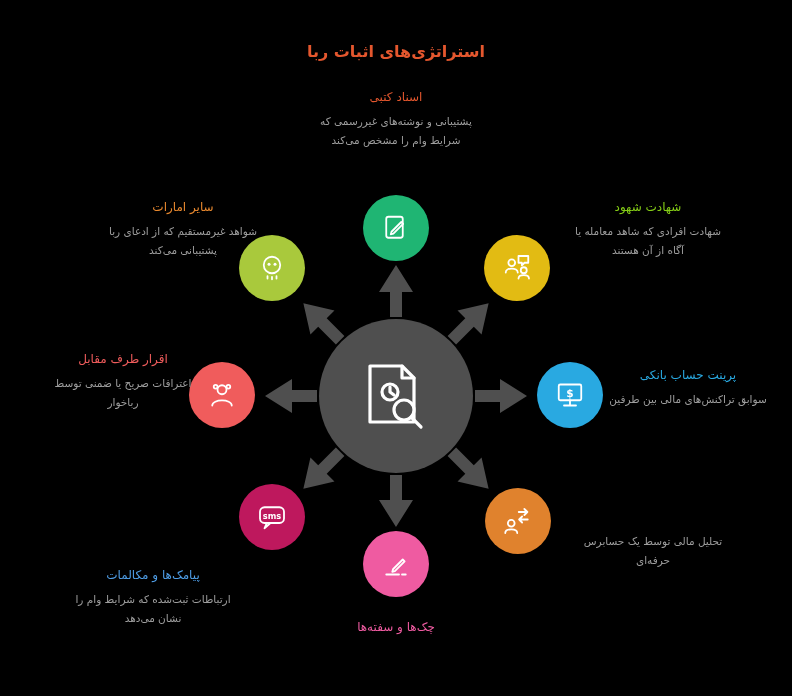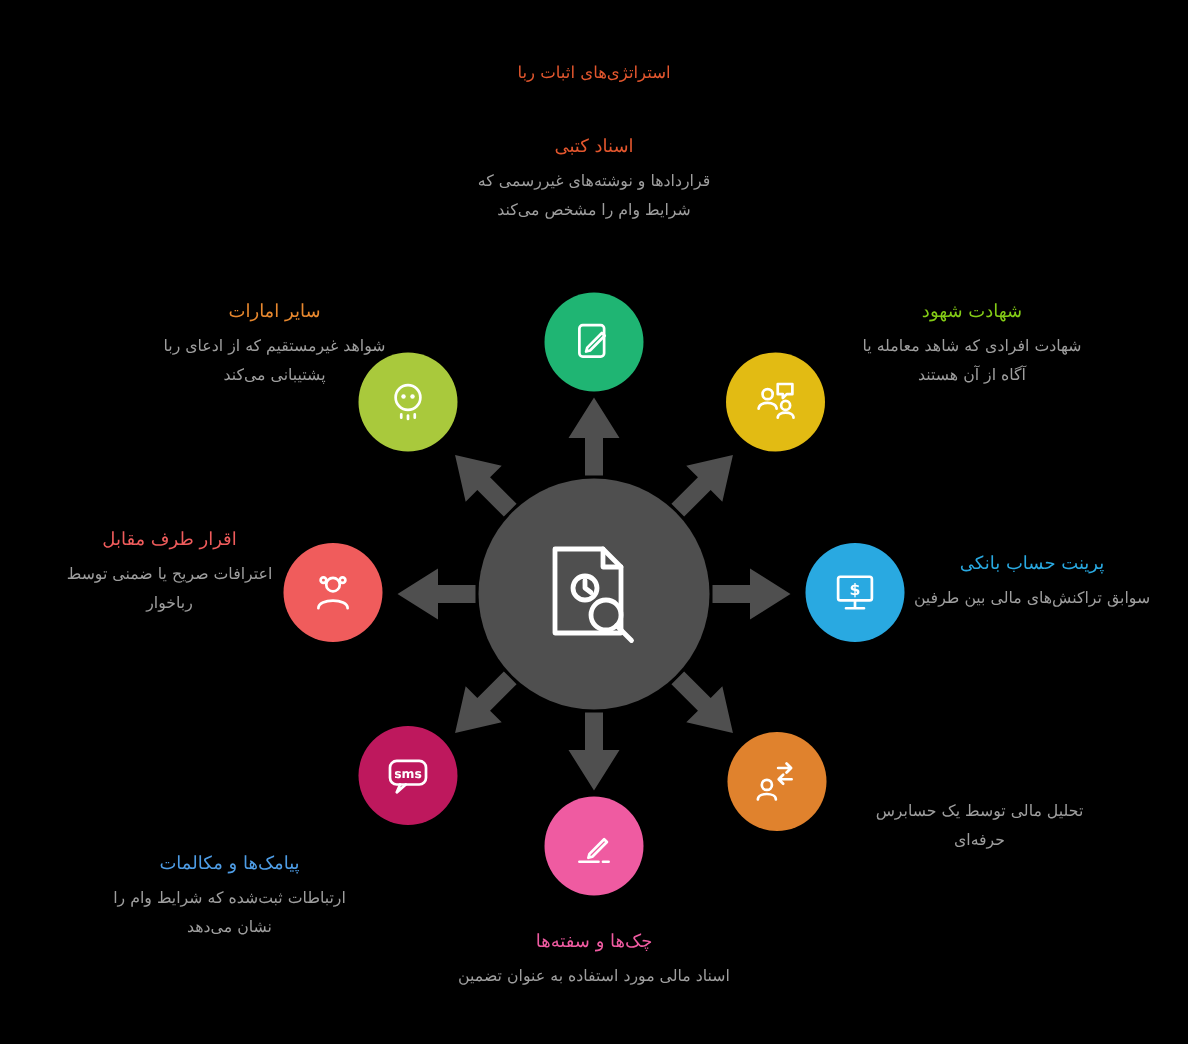--- a/index.html
+++ b/index.html
@@ -5,21 +5,21 @@
   * { margin:0; padding:0; box-sizing:border-box; }
   html,body { background:#000; }
   body {
     width:792px; height:696px; overflow:hidden;
     font-family:"DejaVu Sans", sans-serif;
   }
   .stage { position:relative; width:792px; height:696px; background:#000; }
 
   .title {
     position:absolute; top:42px; left:0; width:100%;
-    text-align:center; font-size:11px; font-weight:normal;
+    text-align:center; font-size:16px; font-weight:bold;
     direction:rtl; letter-spacing:.2px;
   }
 
   .hub-svg { position:absolute; top:0; left:0; }
 
   .circle {
     position:absolute; width:66px; height:66px; border-radius:50%;
     display:flex; align-items:center; justify-content:center;
   }
   .circle svg { display:block; }
@@ -38,21 +38,21 @@
   .c-left        { left:189px; top:362px; }
   .c-topleft     { left:239px; top:235px; }
 
   
   .t-top         { left:306px; top:90px;  width:180px; }
   .t-topright    { left:568px; top:200px; width:160px; }
   .t-right       { left:608px; top:368px; width:160px; }
   .t-bottomright { left:568px; top:532px; width:170px; }
   .t-bottom      { left:301px; top:620px; width:190px; }
   .t-bottomleft  { left:68px;  top:528px; width:170px;margin-top:40px; }
-  .t-left        { left:28px;  top:352px; width:170px;text-align:center; }
+  .t-left        { left:38px;  top:352px; width:170px;text-align:center; }
   .t-topleft     { left:98px;  top:200px; width:170px;text-align:center; }
 </style>
 </head>
 <body>
 
 <div class="stage" style="background: rgb(0, 0, 0);">
 
   <h1 class="title" style="color: rgb(228, 87, 46);">استراتژی‌های اثبات ربا</h1>
 
   <svg class="hub-svg" width="792" height="696" viewBox="0 0 792 696">
@@ -81,21 +81,21 @@
   </svg>
 
   <div class="circle c-top" style="background: rgb(31, 181, 115);">
     <svg width="36" height="36" viewBox="0 0 48 48" fill="none" stroke="#fff" stroke-width="2.4" stroke-linecap="round" stroke-linejoin="round">
       <rect x="11" y="9" width="22" height="28" rx="3"></rect>
       <path d="M18 29 L31 16 l2.5 2.5 L20.5 31.5 L17 32.5 z"></path>
     </svg>
   </div>
   <div class="textblock t-top">
     <div class="label" style="color: rgb(228, 87, 46);">اسناد کتبی</div>
-    <div class="desc" style="color: rgb(158, 158, 158);">قراردادها و نوشته‌های غیررسمی که شرایط وام را مشخص می‌کند</div>
+    <div class="desc" style="color: rgb(158, 158, 158);">پشتیبانی و نوشته‌های غیررسمی که شرایط وام را مشخص می‌کند</div>
   </div>
 
   <div class="circle c-topright" style="background: rgb(226, 187, 19);">
     <svg width="36" height="36" viewBox="0 0 48 48" fill="none" stroke="#fff" stroke-width="2.4" stroke-linecap="round" stroke-linejoin="round">
       <path d="M26 8 h13 v9 h-5 l-3.5 3.5 v-3.5 h-4.5 z"></path>
       <circle cx="17" cy="17" r="4.5"></circle>
       <path d="M9 30 c0-7 16-7 16 0"></path>
       <circle cx="33" cy="27" r="4"></circle>
       <path d="M26 38 c0-6 14-6 14 0"></path>
     </svg>
@@ -130,21 +130,20 @@
   </div>
 
   <div class="circle c-bottom" style="background: rgb(239, 91, 161);">
     <svg width="36" height="36" viewBox="0 0 48 48" fill="none" stroke="#fff" stroke-width="2.4" stroke-linecap="round" stroke-linejoin="round">
       <path d="M20 31 L33 18 l2.5 2.5 L22.5 33.5 L19 34.5 z"></path>
       <path d="M11 38 h17 M32 38 h5"></path>
     </svg>
   </div>
   <div class="textblock t-bottom">
     <div class="label" style="color: rgb(239, 91, 161);">چک‌ها و سفته‌ها</div>
-    <div class="desc" style="color: rgb(158, 158, 158);">اسناد مالی مورد استفاده به عنوان تضمین</div>
   </div>
 
   <div class="circle c-bottomleft" style="background: #be185d;">
     <svg width="36" height="36" viewBox="0 0 48 48" fill="none" stroke="#fff" stroke-width="2.4" stroke-linecap="round" stroke-linejoin="round">
       <rect x="8" y="11" width="32" height="21" rx="6"></rect>
       <path d="M17 32 l-3 7 8 -7"></path>
       <text x="24" y="26" font-size="11" font-weight="bold" fill="#fff" stroke="none" text-anchor="middle" font-family="DejaVu Sans, sans-serif">sms</text>
     </svg>
   </div>
   <div class="textblock t-bottomleft">

